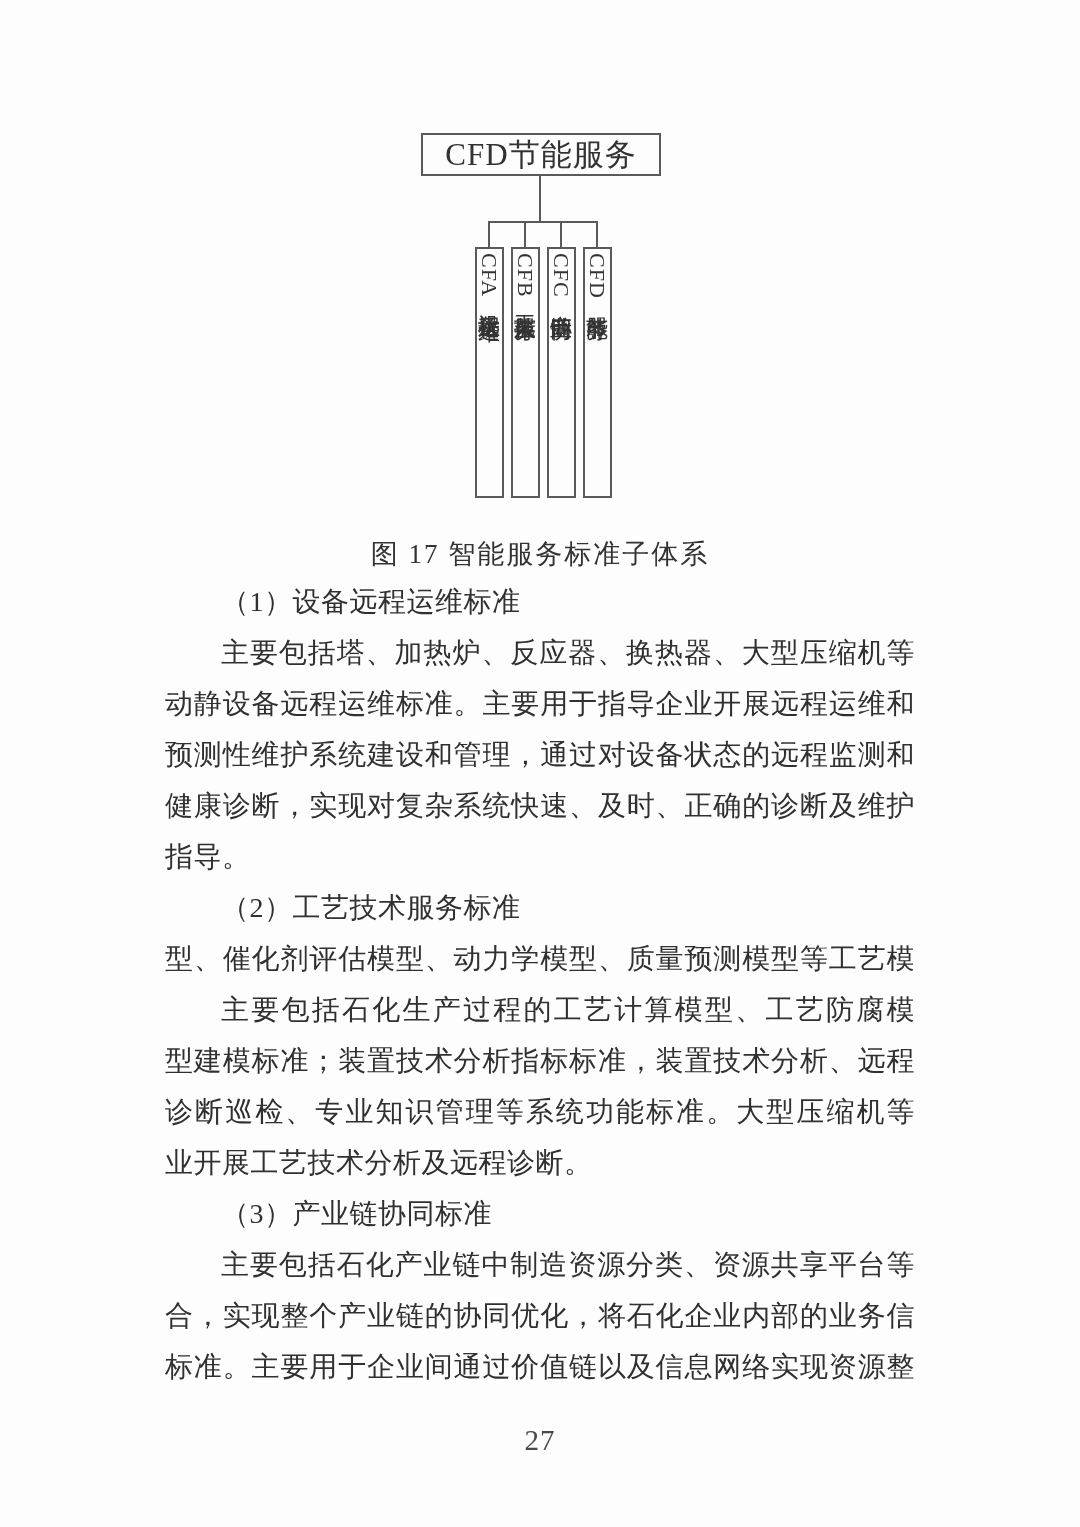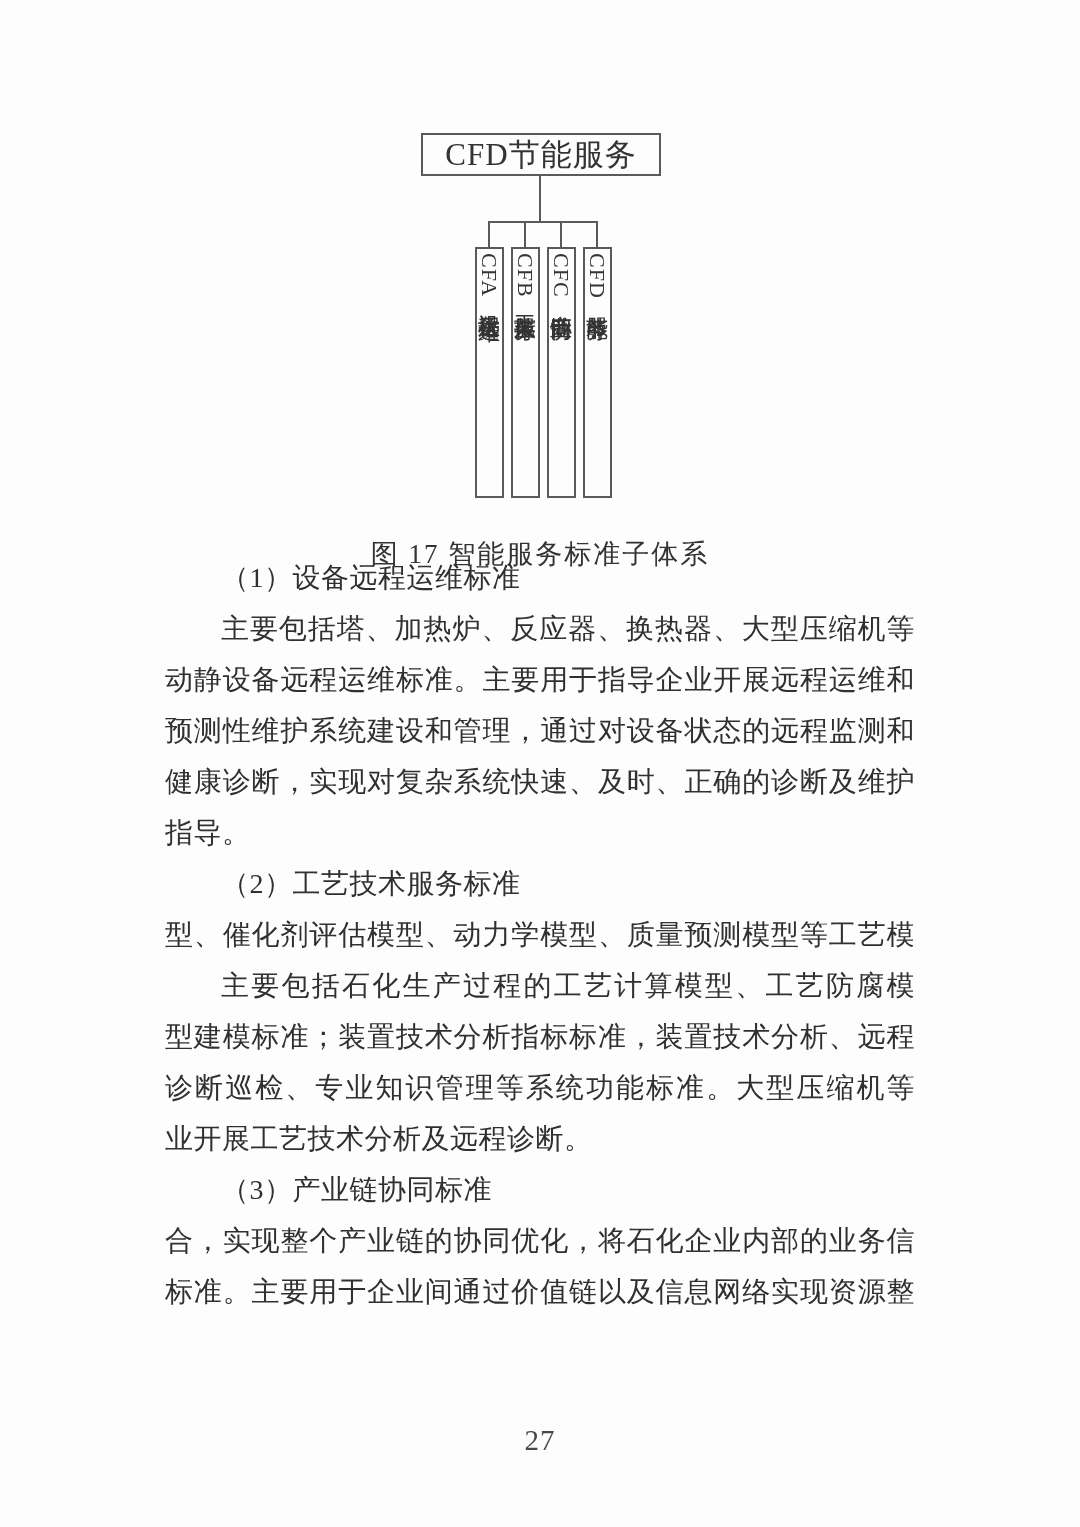--- a/index.html
+++ b/index.html
@@ -44,21 +44,21 @@
   .vb1 { left: 475px; } .vb2 { left: 511px; } .vb3 { left: 547px; } .vb4 { left: 583px; }
 
   .caption {
     position: absolute; left: 0; top: 536px; width: 100%;
     text-align: center;
     font-size: 27px; letter-spacing: 2px; color: #333;
   }
 
   
   .body-text {
-    position: absolute; left: 165px; top: 552px; width: 750px;
+    position: absolute; left: 165px; top: 576px; width: 750px;
     font-size: 28px; line-height: 51px; color: #303030;
     letter-spacing: 0.5px;
   }
   .t-heading { text-indent: 56px; }
   .t-line.indent { text-indent: 56px; }
   .t-line.fill { text-align: justify; text-align-last: justify; }
 
   
   .pageno {
     position: absolute; left: 0; top: 1424px; width: 100%;
@@ -99,20 +99,21 @@
       <div class="t-heading">（2）工艺技术服务标准</div>
       <div>
         <div class="t-line fill">型、催化剂评估模型、动力学模型、质量预测模型等工艺模</div>
         <div class="t-line indent fill">主要包括石化生产过程的工艺计算模型、工艺防腐模</div>
         <div class="t-line fill">型建模标准；装置技术分析指标标准，装置技术分析、远程</div>
         <div class="t-line fill">诊断巡检、专业知识管理等系统功能标准。大型压缩机等</div>
         <div class="t-line">业开展工艺技术分析及远程诊断。</div>
       </div>
       <div class="t-heading">（3）产业链协同标准</div>
       <div>
+        <div class="t-line indent fill">主要包括石化产业链中制造资源分类、资源共享平台等</div>
         <div class="t-line fill">合，实现整个产业链的协同优化，将石化企业内部的业务信</div>
         <div class="t-line fill">标准。主要用于企业间通过价值链以及信息网络实现资源整</div>
       </div>
     </div>
 
   <div class="pageno">27</div>
 
 </div>
 
 </body></html>

